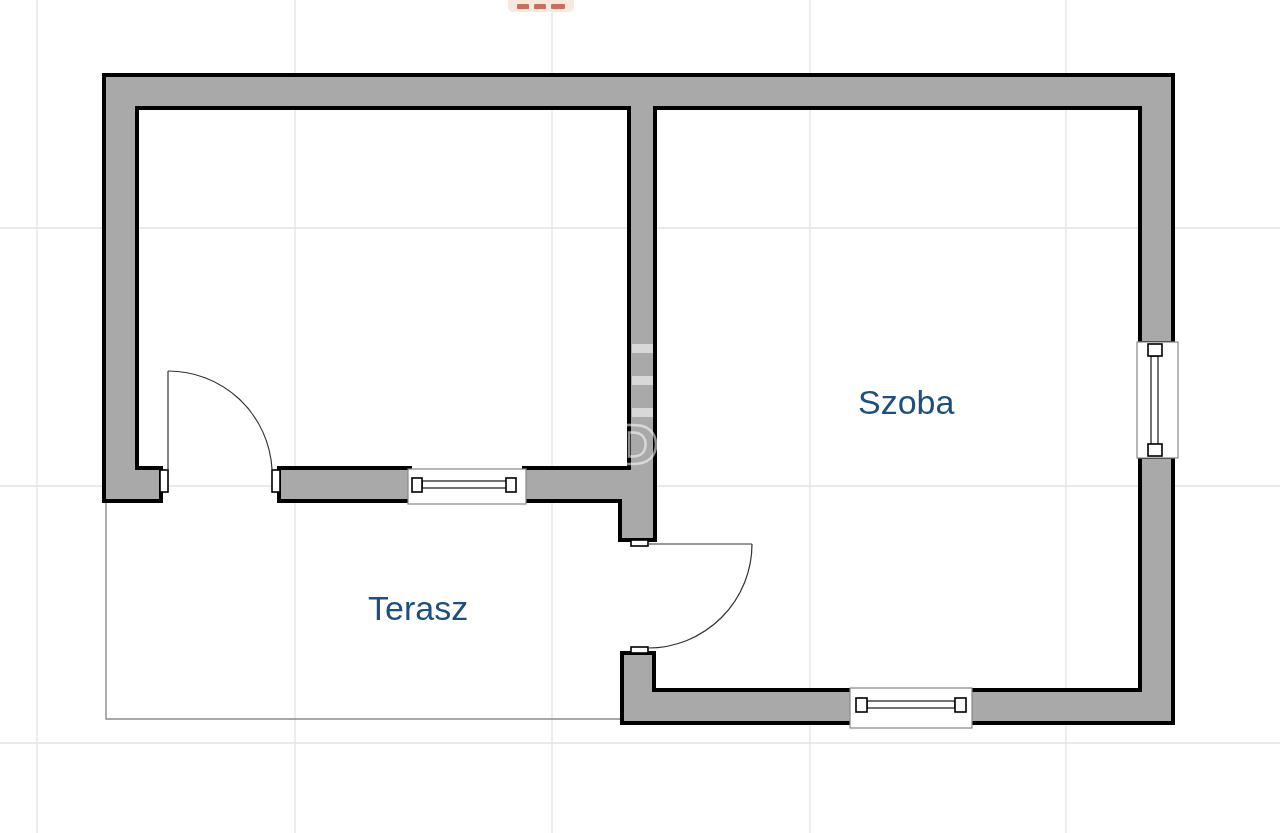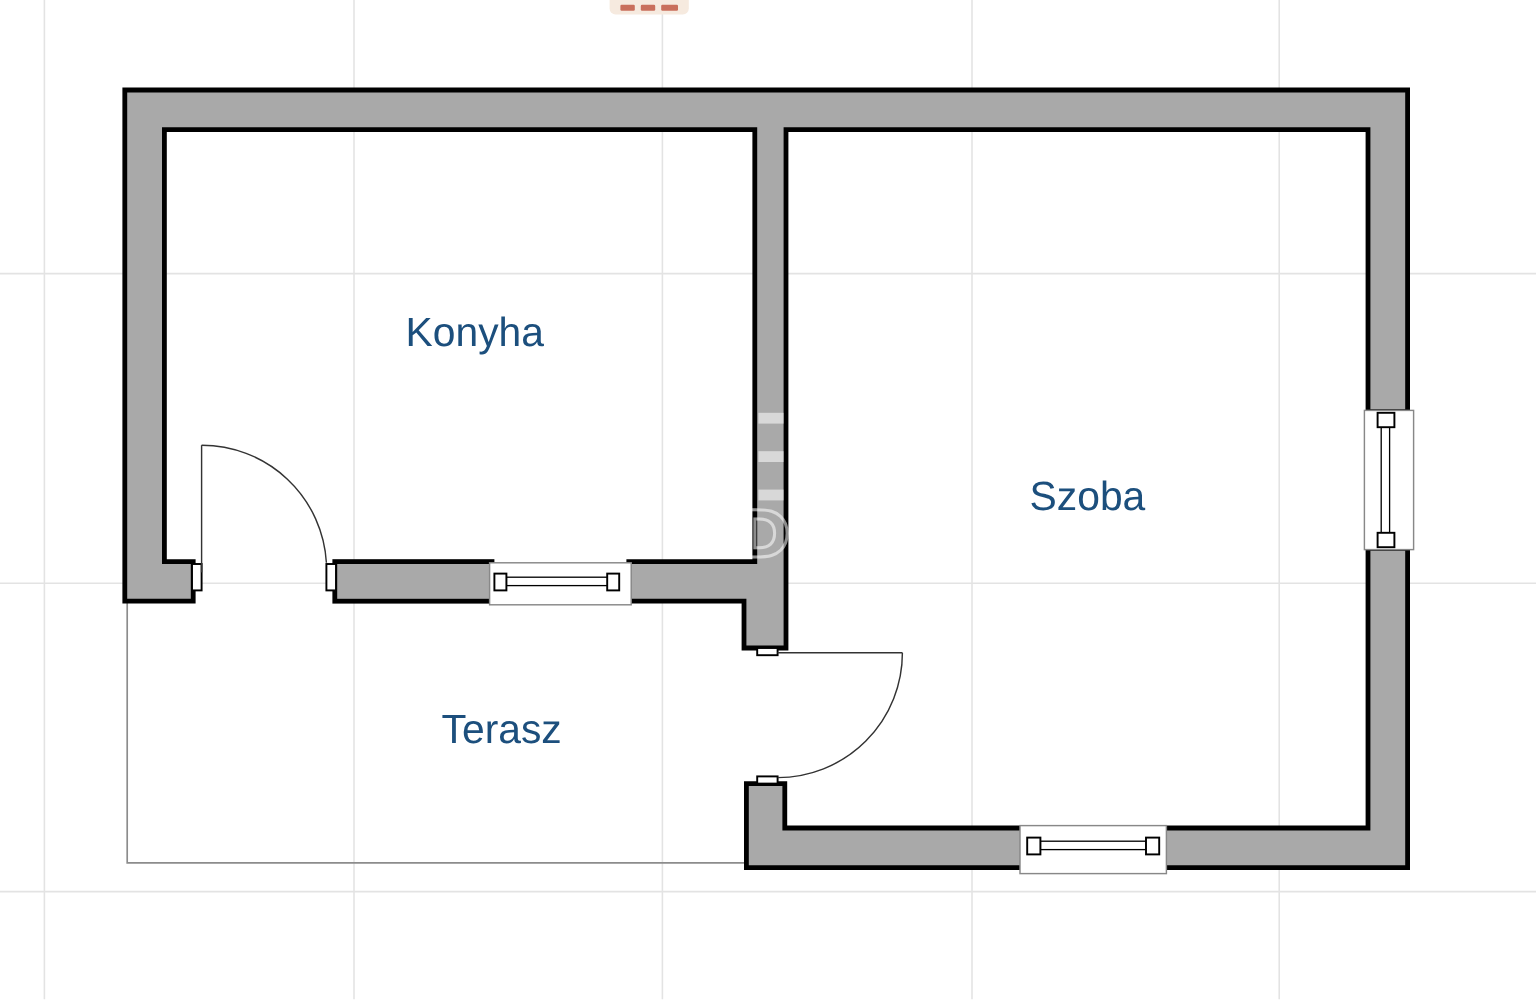--- a/index.html
+++ b/index.html
@@ -68,21 +68,21 @@
     stroke-width: 2.5;
   }
   .plan-label {
     position: absolute;
     color: var(--label-color, #1c4f7d);
     font-size: 34px;
     line-height: 40px;
     white-space: nowrap;
   }
   .label-konyha { left: 338px; top: 257px; }
-  .label-szoba  { left: 858px; top: 394px; }
+  .label-szoba  { left: 858px; top: 382px; }
   .label-terasz { left: 348px; top: 588px; margin-left: 20px; }
 
   .top-marks {
     position: absolute;
     left: 508px;
     top: -8px;
     width: 66px;
     height: 20px;
     background: var(--top-marks-bg, #f6eadf);
     border-radius: 5px;
@@ -168,21 +168,20 @@
     </g>
 
     <g class="watermark">
       <rect x="632" y="344" width="21" height="9"></rect>
       <rect x="632" y="376" width="21" height="9"></rect>
       <rect x="632" y="408" width="21" height="9"></rect>
       <text class="wm-letter" x="614" y="464">D</text>
     </g>
   </svg>
 
-  <div class="plan-label label-konyha">Konyha</div>
   <div class="plan-label label-szoba">Szoba</div>
   <div class="plan-label label-terasz">Terasz</div>
 
   <div class="top-marks">
     <span class="dash"></span>
     <span class="dash"></span>
     <span class="dash wide"></span>
   </div>
 
 </div>

